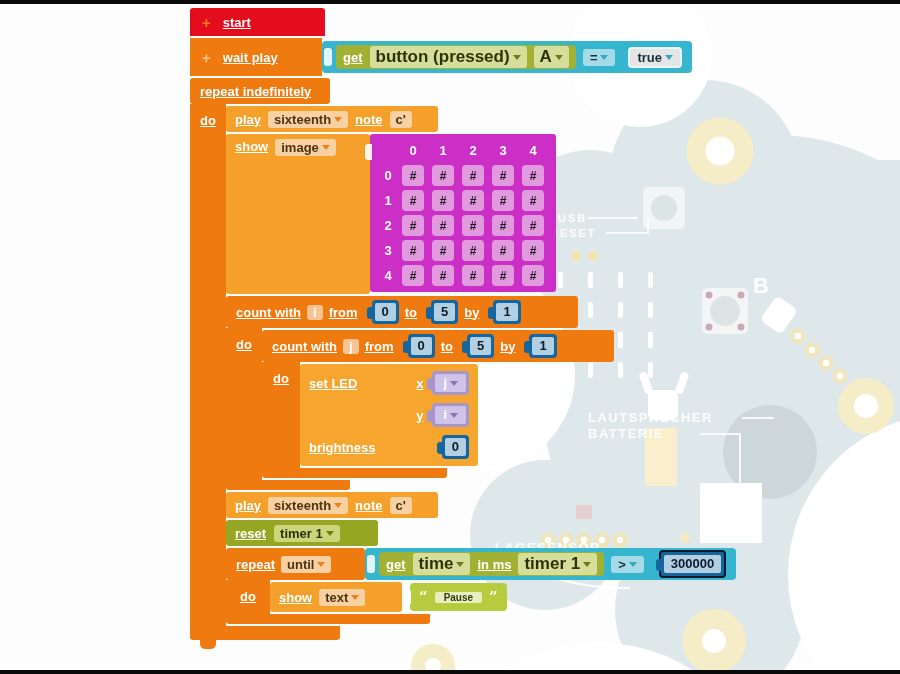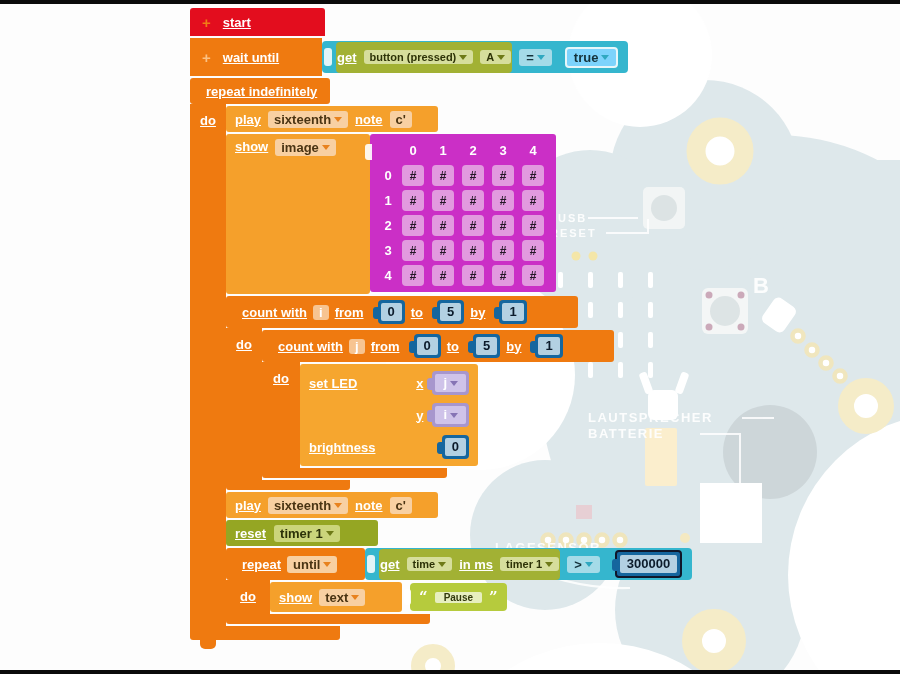--- a/index.html
+++ b/index.html
@@ -14,21 +14,21 @@
   .row{display:flex;align-items:center;}
   
   .arw{display:inline-block;width:0;height:0;border-left:4px solid transparent;
        border-right:4px solid transparent;border-top:5px solid #888;margin-left:3px;}
   .arw-orange{border-top-color:#E8821E;} .arw-olive{border-top-color:#6E7A17;}
   .arw-teal{border-top-color:#2FA8C0;} .arw-purple{border-top-color:#8674B5;}
   .ofield{background:#F8D0A2;color:#4a3413;border-radius:3px;padding:1px 6px;font-weight:bold;
           font-size:13px;display:inline-flex;align-items:center;white-space:nowrap;}
   .vchip{background:#F7C491;color:#fff;border-radius:3px;padding:0 6px;font-weight:bold;font-size:13px;}
   .gfield{background:#D6DE9C;color:#2e3307;border-radius:3px;padding:1px 6px;font-weight:bold;
-          font-size:11px;display:inline-flex;align-items:center;white-space:nowrap;}
+          font-size:17px;display:inline-flex;align-items:center;white-space:nowrap;}
   .grnfield{background:#CBD57B;color:#2c3208;border-radius:3px;padding:1px 6px;font-weight:bold;
           font-size:13px;display:inline-flex;align-items:center;}
   .tfield{background:#A5DBE8;color:#14323b;border-radius:3px;padding:1px 7px;font-weight:bold;
           font-size:13px;display:inline-flex;align-items:center;}
   .num-blk{background:#15669E;border-radius:4px;padding:3px;display:inline-flex;position:relative;margin-left:8px;}
   .num-blk::before{content:"";position:absolute;left:-5px;top:7px;width:6px;height:12px;
           background:#15669E;border-radius:3px 0 0 3px;}
   .num-in{background:#B3D0E2;border-radius:2px;padding:0 7px;color:#0c1b2b;font-weight:bold;
           font-size:13px;line-height:18px;}
   .pvar{background:#A796CD;border-radius:4px;padding:3px;display:inline-flex;position:relative;}
@@ -40,25 +40,25 @@
   .start{width:135px;height:28px;background:#E30D1E;border-radius:3px 3px 0 0;display:flex;
          align-items:center;gap:12px;padding-left:12px;box-sizing:border-box;}
   .plus{font-size:15px;font-weight:bold;color:#F07D16;}
   .plus-light{color:#FBC183;}
   .wait-blk{width:132px;height:38px;background:#EF7A10;display:flex;align-items:center;gap:12px;
          padding-left:12px;box-sizing:border-box;}
   .expr-teal{height:32px;background:#35B6CE;border-radius:4px;display:flex;align-items:center;
          gap:7px;padding:0 10px 0 14px;position:relative;}
   .expr-teal::before{content:"";position:absolute;left:2px;top:7px;width:8px;height:18px;
          background:#fff;border-radius:3px;opacity:.85;}
-  .green-blk{background:#A2B134;border-radius:4px;height:31px;display:flex;align-items:center;
-         gap:7px;padding:0 1px;}
-  .true-blk{border:2px solid #E6F6FA;background:#7dd3fc;border-radius:4px;padding:1px 7px;
+  .green-blk{background:#A2B134;border-radius:4px;height:24px;display:flex;align-items:center;
+         gap:7px;padding:0 7px;}
+  .true-blk{border:2px solid #E6F6FA;background:#e5e5e5;border-radius:4px;padding:1px 7px;
          color:#14323b;font-weight:bold;font-size:13px;display:flex;align-items:center;margin-left:6px;}
-  .c-head{background:#EF7A10;height:32px;display:flex;align-items:center;gap:6px;padding:0 16px;
+  .c-head{background:#EF7A10;height:32px;display:flex;align-items:center;gap:6px;padding:0 10px;
          border-radius:3px;box-sizing:border-box;text-align:right;}
   .c-body{display:flex;}
   .spine{background:#EF7A10;display:flex;justify-content:center;align-items:flex-start;padding-top:9px;}
   .content{display:flex;flex-direction:column;padding-top:2px;padding-bottom:2px;}
   .c-foot{background:#EF7A10;height:10px;border-radius:0 0 3px 3px;}
   .act{background:#F5A02B;height:26px;display:flex;align-items:center;gap:7px;padding:0 9px;
          border-radius:3px;box-sizing:border-box;}
   .show-img{width:144px;height:160px;background:#F5A02B;display:flex;align-items:flex-start;gap:7px;
          padding:5px 9px;border-radius:3px;box-sizing:border-box;position:relative;}
   .show-img::after{content:"";position:absolute;right:-2px;top:10px;width:7px;height:16px;
@@ -189,21 +189,21 @@
 <div id="stack" class="col">
 
   <div class="start">
     <span class="plus">+</span>
     <span class="blk-txt">start</span>
   </div>
 
   <div class="row" style="align-items:flex-start;">
     <div class="wait-blk">
       <span class="plus plus-light">+</span>
-      <span class="blk-txt">wait until</span>
+      <span class="blk-txt">wait play</span>
     </div>
     <div class="expr-teal" style="margin-top:3px;">
       <div class="green-blk">
         <span class="blk-txt">get</span>
         <span class="gfield">
           <span>button  (pressed)</span>
           <span class="arw arw-olive"></span>
         </span>
         <span class="gfield">
           <span>A</span>

